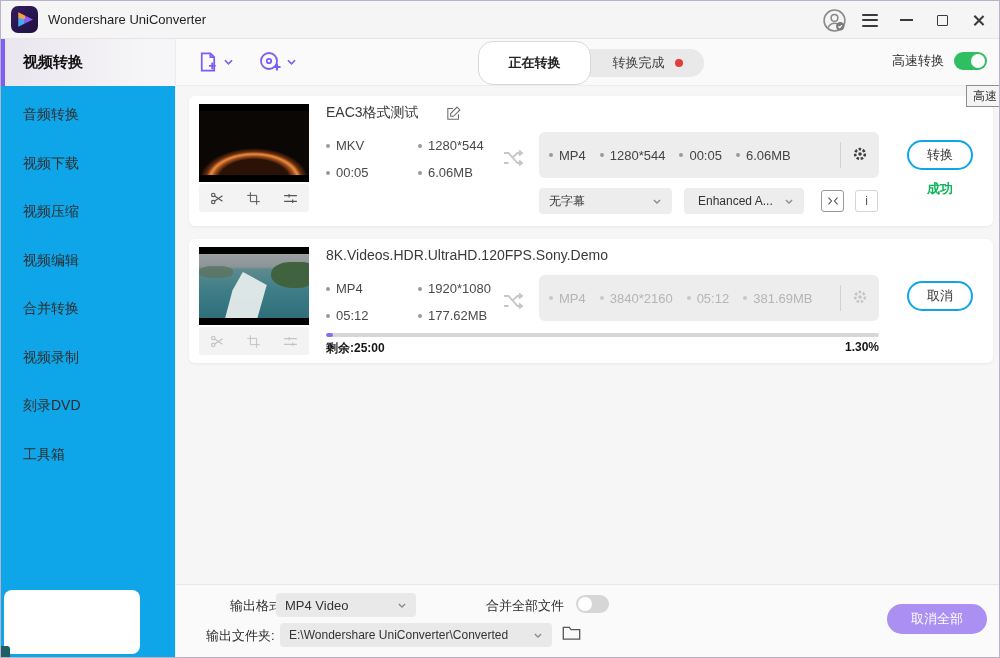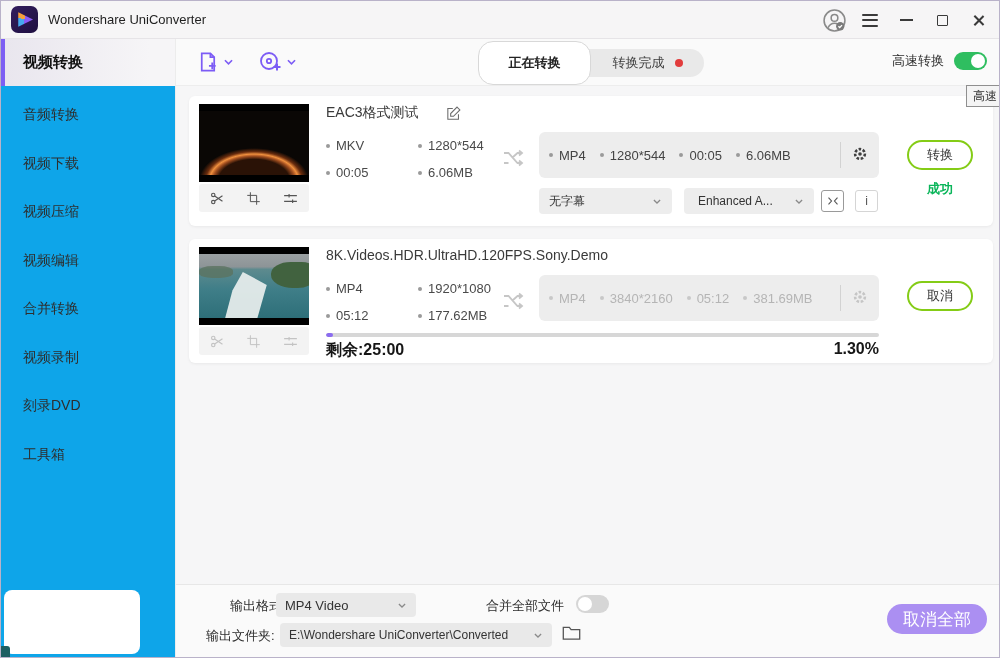--- a/index.html
+++ b/index.html
@@ -104,50 +104,50 @@
   .out-div { width:1px; height:26px; background:#d2d2d2; margin-right:10px; }
   .gear { cursor:pointer; }
   .gear svg { stroke:#3f3f3f; }
   .out-muted { color:#b5b5b5; }
   .out-muted .bullet { background:#c8c8c8; }
   .out-muted .gear svg { stroke:#c5c5c5; }
   .dd { position:absolute; height:26px; background:#ededed; border-radius:4px; display:flex;
         align-items:center; padding:0 10px; font-size:12px; color:#333; cursor:pointer; }
   .dd .dd-caret { margin-left:auto; }
   .dd1 { left:350px; top:92px; width:133px; }
-  .dd2 { left:495px; top:92px; width:130px;padding-left:14px; }
+  .dd2 { left:495px; top:92px; width:120px;padding-left:14px; }
   .sq-btn { position:absolute; top:94px; width:23px; height:22px; border:1px solid #9a9a9a; border-radius:3px;
             display:flex; align-items:center; justify-content:center; cursor:pointer; background:#fff; }
   .sq-btn.light { border-color:#d5d5d5; color:#555; font-size:12px; }
   .sq1 { left:632px; } .sq2 { left:666px; }
   .sq-btn svg { stroke:#555; fill:none; stroke-width:1.5; }
-  .action-btn { position:absolute; left:718px; width:66px; height:30px; border:2px solid #84cc16;
+  .action-btn { position:absolute; left:718px; width:66px; height:30px; border:2px solid #0ea5e9;
                 border-radius:16px; background:#fff; font-size:13px; color:#333; display:flex;
                 align-items:center; justify-content:center; cursor:pointer;
                 font-family:"Liberation Sans","DejaVu Sans",sans-serif; }
   .btn-row1 { top:44px; } .btn-row2 { top:42px; }
   .status-ok { position:absolute; left:718px; top:84px; width:66px; text-align:center;
                font-size:13px; color:#0ab55a; font-weight:bold; }
   .prog-track { position:absolute; left:137px; top:94px; width:553px; height:4px; border-radius:2px;
                 background:#d7d7d7; overflow:hidden; }
   .prog-fill { height:4px; background:#8b6cf0; border-radius:2px; }
   .prog-labels { position:absolute; left:137px; top:101px; width:553px; display:flex;
-                 justify-content:space-between; font-size:16px; font-weight:bold; color:#161616; }
+                 justify-content:space-between; font-size:12px; font-weight:bold; color:#161616; }
 
   
   .bottombar { position:absolute; left:175px; right:0; bottom:0; height:73px; background:#fafafa;
                border-top:1px solid #e7e7e7; }
   .bb-label { position:absolute; font-size:13px; color:#2e2e2e; }
   .bb-dd { position:absolute; height:24px; background:#e9e9e9; border-radius:4px; display:flex;
            align-items:center; padding:0 9px; cursor:pointer; color:#333; }
   .bb-dd .dd-caret { margin-left:auto; }
   .folder-btn { position:absolute; left:386px; top:40px; cursor:pointer; }
   .folder-btn svg { stroke:#555; fill:none; stroke-width:1.5; }
   .cancel-all { position:absolute; right:12px; top:19px; width:100px; height:30px; border:none;
-                border-radius:16px; background:#ab8ff2; color:#fff; font-size:17px; display:flex;
+                border-radius:16px; background:#ab8ff2; color:#fff; font-size:13px; display:flex;
                 align-items:center; justify-content:center; cursor:pointer;
                 font-family:"Liberation Sans","DejaVu Sans",sans-serif; }
 </style>
 </head>
 <body>
 
 <div class="window">
 
   <div class="titlebar">
     <div class="logo">

